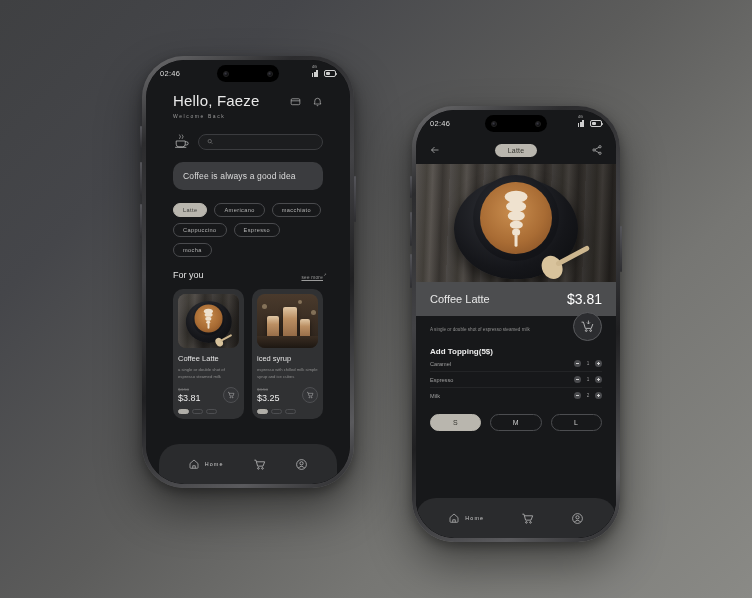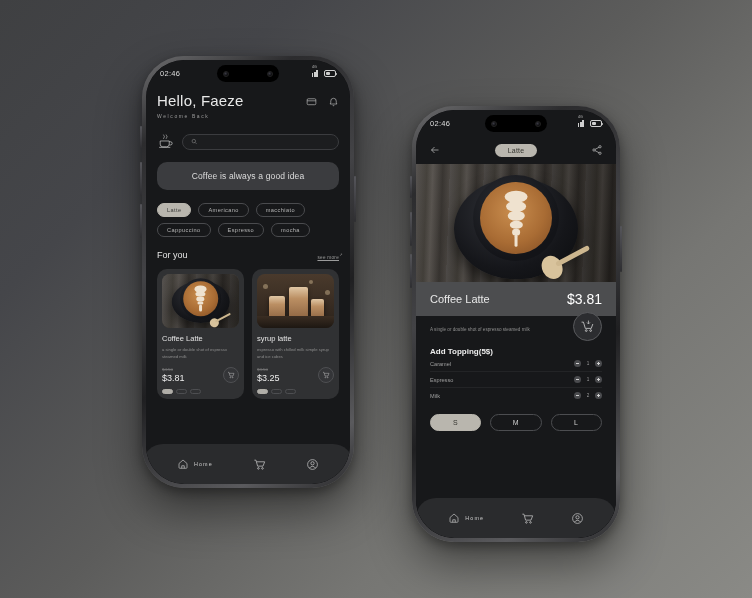--- a/index.html
+++ b/index.html
@@ -68,42 +68,42 @@
   .sig i:nth-child(1){height:2.5px}.sig i:nth-child(2){height:4px}
   .sig i:nth-child(3){height:5.5px}.sig i:nth-child(4){height:7px}
   .gtag { position: absolute; top: -4px; left: 0; font-size: 3.6px; color: #bdbdbd; }
   .batt { width: 12px; height: 7px; border: .8px solid #cfcfcf; border-radius: 2px;
     position: relative; display: flex; align-items: center; padding: 1px; }
   .batt::after { content:''; position:absolute; right:-2.2px; top:2px;
     width:1.4px; height:2.6px; background:#cfcfcf; border-radius:0 1px 1px 0; }
   .batt i { display:block; height:100%; width:55%; background:#cfcfcf; border-radius:1px; }
 
   
-  .p1-body { flex: 1; display: flex; flex-direction: column; padding: 0 11px; }
+  .p1-body { flex: 1; display: flex; flex-direction: column; padding: 0 27px; }
   .greet-row { display:flex; align-items:flex-start; justify-content:space-between; margin-top:6px; }
   .greet { color: #e9e9e9; font-size: 15px; font-weight: 400; letter-spacing: .2px; }
   .welcome { color: #9a9a9a; font-size: 5px; letter-spacing: 1.6px; margin-top: 4px; }
   .head-icons { display:flex; gap:11px; align-items:center; padding-top:4px; }
   .ico { stroke:#cfcfcf; fill:none; stroke-width:1.3; }
 
   .search-row { display:flex; align-items:center; gap:8px; margin-top:14px; }
   .cup-ico { flex: 0 0 auto; }
   .search-box {
     flex:1; height:16px; border:1px solid #3b3c3f; border-radius:10px;
     display:flex; align-items:center; padding:0 8px; background:#1c1d1f;
   }
   .search-input {
     background:transparent; border:0; outline:0; color:#cfcfcf;
     font-size:6px; font-family:inherit; width:100%; margin-left:5px;
   }
   .search-input::placeholder { color:#6c6c6e; }
 
   .banner {
     margin-top:12px; background:#3b3c3f; border-radius:10px;
-    padding:9px 10px; color:#dcdcdc; font-size:8.5px; letter-spacing:.15px;text-align:center;
+    padding:9px 10px; color:#dcdcdc; font-size:8.5px; letter-spacing:.15px;
   }
 
   .chips { display:flex; flex-wrap:wrap; gap:6px 7px; margin-top:13px; }
   .chip {
     border:1px solid #4a4b4e; border-radius:9px; padding:3px 9px;
     color:#b5b5b5; font-size:5.6px; letter-spacing:.4px; background:transparent;
     font-family:inherit;
   }
   .chip.active { background:#b9b6ae; color:#3a3a38; border-color:#b9b6ae; }
 
@@ -355,21 +355,21 @@
               <div class="card-iced">
                 <div class="glass" style="left:16%;width:20%;height:46%"></div>
                 <div class="glass" style="left:42%;width:24%;height:62%"></div>
                 <div class="glass" style="left:70%;width:17%;height:40%"></div>
                 <div class="bokeh" style="left:8%;top:18%;width:5px;height:5px"></div>
                 <div class="bokeh" style="left:67%;top:12%;width:4px;height:4px"></div>
                 <div class="bokeh" style="left:88%;top:30%;width:5px;height:5px"></div>
                 <div style="position:absolute;left:0;bottom:0;width:100%;height:22%;background:linear-gradient(180deg,#3a2d22,#1d1712)"></div>
               </div>
             </div>
-            <div class="card-name">syrup latte</div>
+            <div class="card-name">iced syrup</div>
             <div class="card-desc">espresso with chilled milk simple syrup and ice cubes</div>
             <div class="price-row">
               <div>
                 <div class="old-price">$3.50</div>
                 <div class="new-price">$3.25</div>
               </div>
               <div class="cart-circle">
                 <svg width="8" height="8" viewBox="0 0 24 24" class="ico">
                   <path d="M3 4h3l3 11h9l3-8H7"></path>
                     <circle cx="10" cy="19" r="1.4"></circle>

